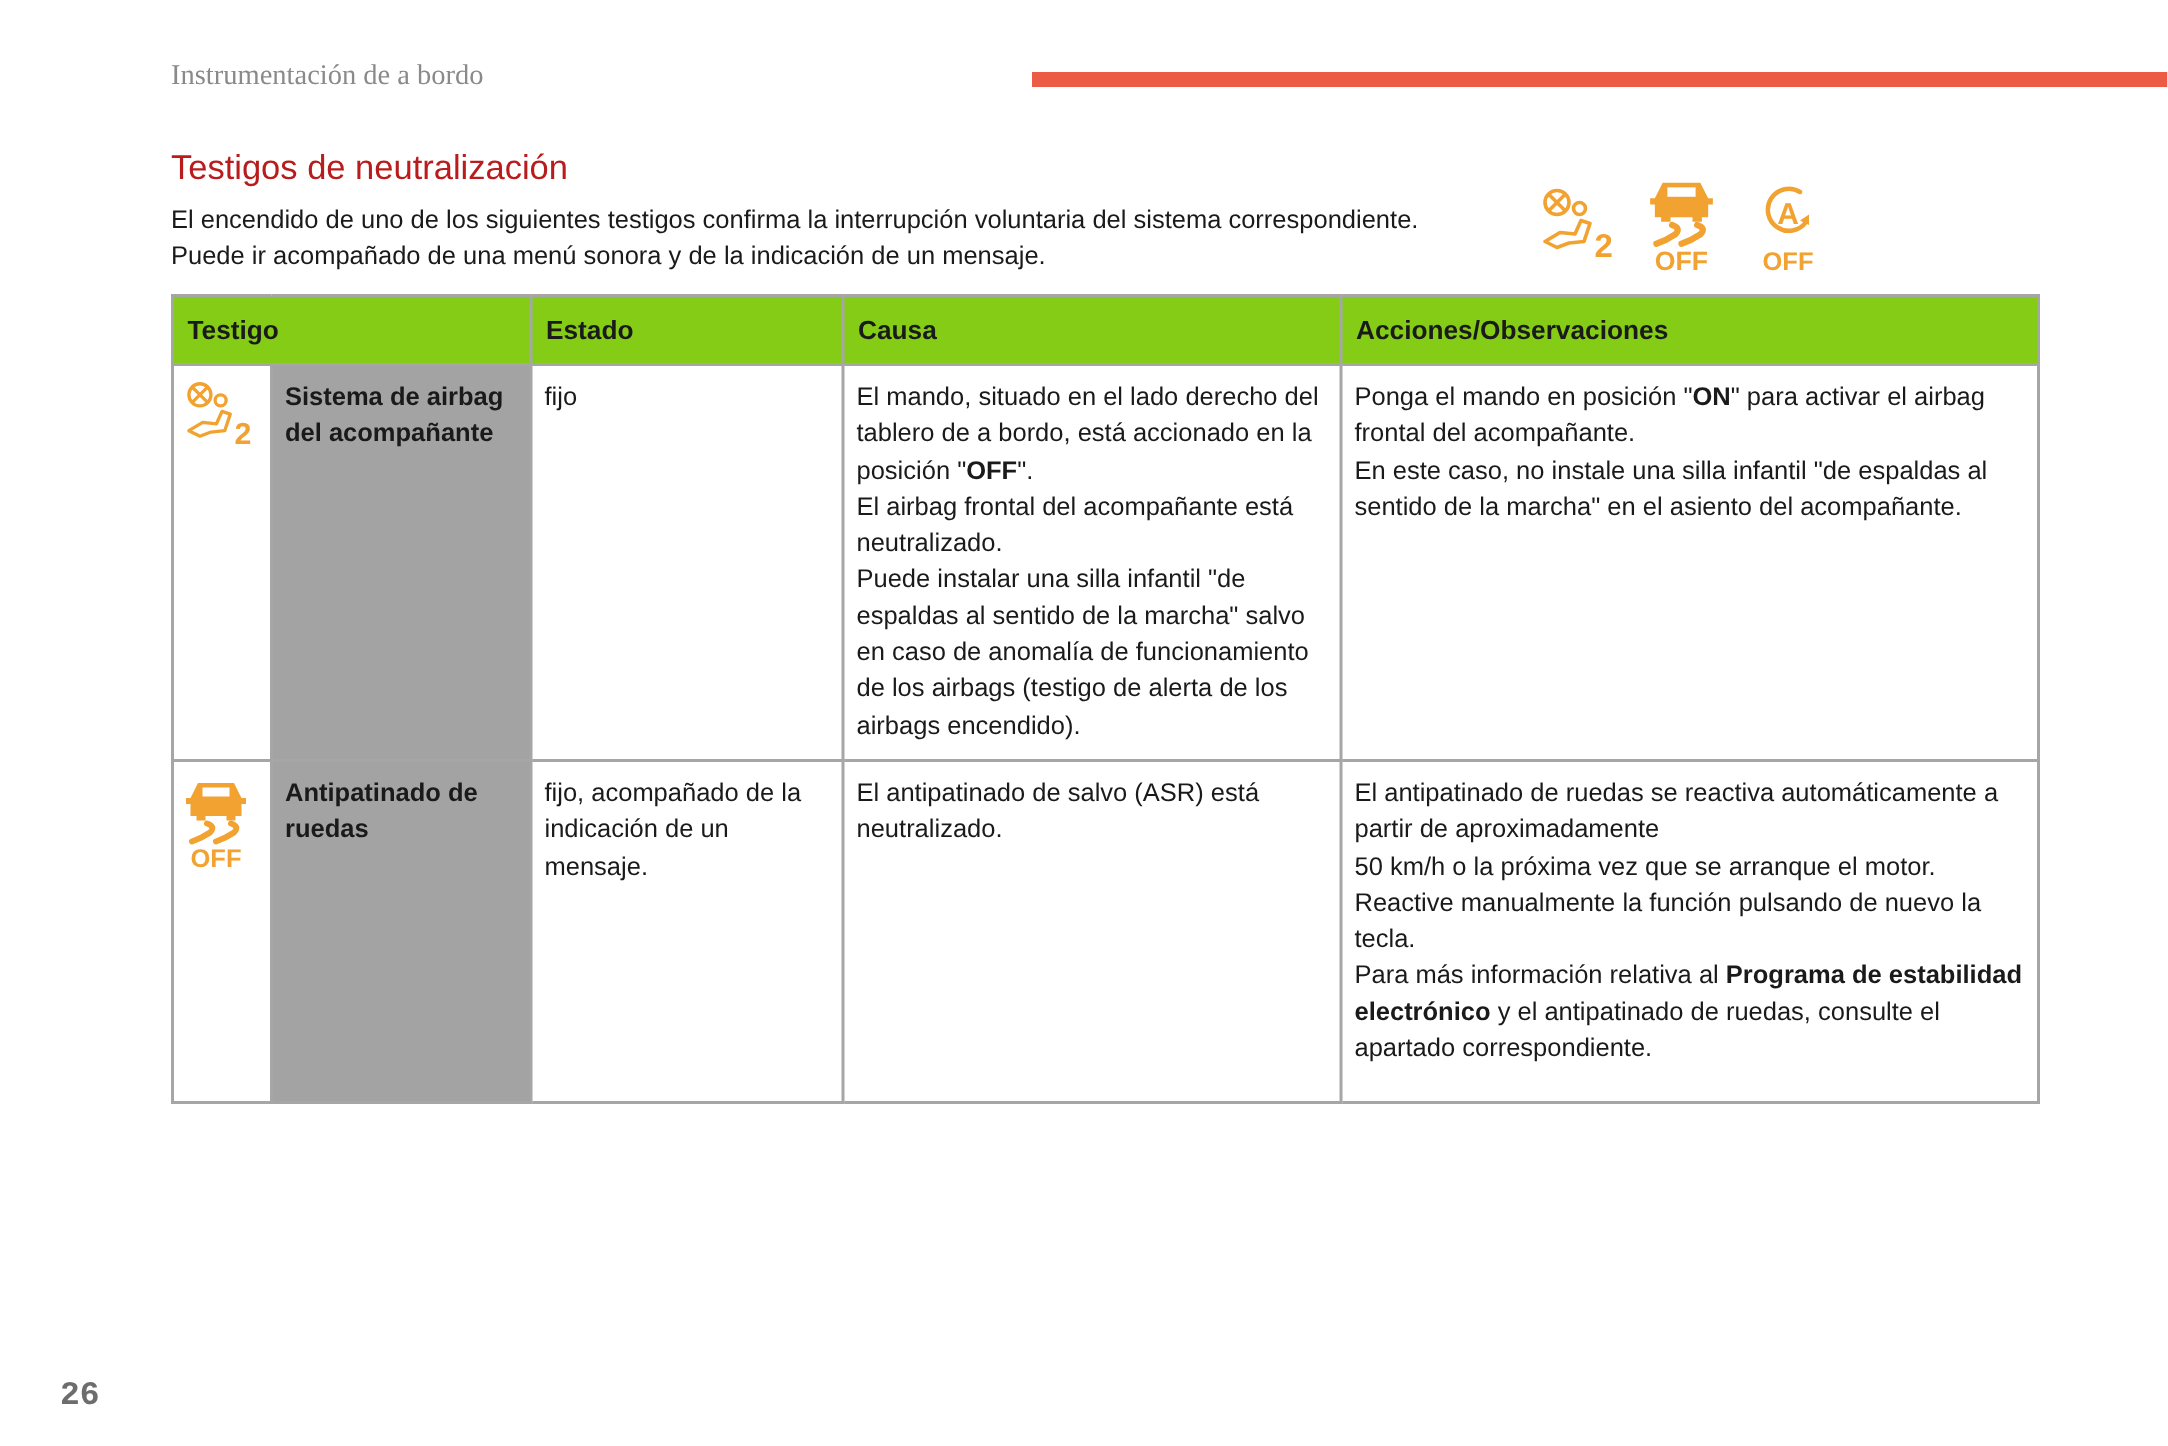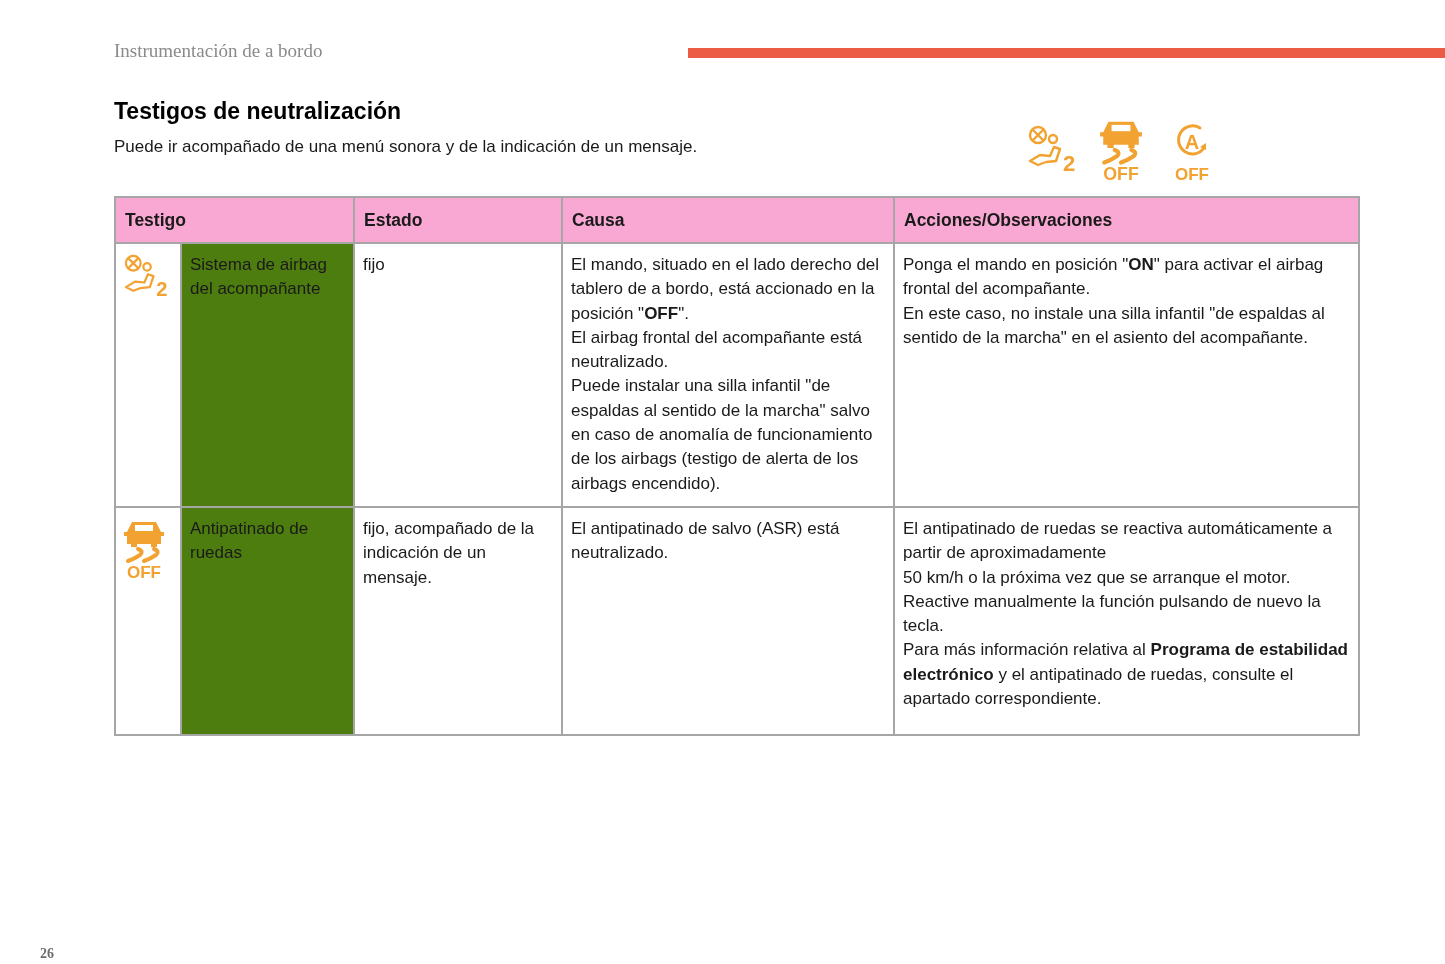--- a/index.html
+++ b/index.html
@@ -1,35 +1,35 @@
 <!DOCTYPE html>
 <html><head>
   <meta charset="utf-8">
   <style>
     html, body { margin:0; padding:0; background:#ffffff; }
     body { width:1445px; height:964px; position:relative; overflow:hidden;
            font-family:"Liberation Sans", sans-serif; color:#1a1a1a; }
     .section-label { position:absolute; left:114px; top:40px; font-size:19px; color:#8a8a8a;font-family:Liberation Serif, serif; }
     .accent-bar { position:absolute; left:688px; top:48px; width:757px; height:10px; background:#ec5b43; }
-    .title { position:absolute; left:114px; top:98px; font-size:23px; font-weight:bold; color:#000000; margin:0; }
+    .title { position:absolute; left:114px; top:98px; font-size:23px; font-weight:normal; color:#b91c1c; margin:0; }
     .intro { position:absolute; left:114px; top:135px; font-size:17px; line-height:24px; color:#1a1a1a; }
     .intro div { white-space:nowrap; }
     .header-icons { position:absolute; left:1026px; top:116px; width:195px; height:72px; }
     .header-icons .hi { position:absolute; top:0; }
     table.wt { position:absolute; left:114px; top:196px; width:1246px; border-collapse:collapse;
                font-size:17px; line-height:24.3px; }
     table.wt th, table.wt td { border:2px solid #a6a6a6; vertical-align:top; text-align:left; }
-    table.wt th { background:#f9a8d4; font-weight:bold; height:44px; padding:0 9px; vertical-align:middle; font-size:17.5px; }
+    table.wt th { background:#84cc16; font-weight:bold; height:44px; padding:0 9px; vertical-align:middle; font-size:17.5px; }
     table.wt td { padding:9px 8px 10px 8px; }
     td.icon-cell { width:52px; padding:10px 6px 0 6px !important; text-align:center; }
-    td.name-cell { background:#4d7c0f; font-weight:normal; width:155px; }
+    td.name-cell { background:#a3a3a3; font-weight:bold; width:155px; }
     td.state-cell { width:190px; }
     td.cause-cell { width:314px; }
-    .page-num { position:absolute; left:40px; top:918px; font-size:14px; font-weight:bold; color:#6d6d6d;
-                font-family:Liberation Serif, serif;margin-top:28px; }
+    .page-num { position:absolute; left:40px; top:918px; font-size:22px; font-weight:bold; color:#6d6d6d;
+                font-family:Liberation Mono, monospace; }
     svg text { font-family:"Liberation Sans", sans-serif; font-weight:bold; }
     b { font-weight:bold; }
   </style>
 </head>
 <body>
 
 <svg width="0" height="0" style="position:absolute">
   <defs>
     <symbol id="sym-airbag" viewBox="0 0 56 50">
       <g fill="none" stroke="#f2a230" stroke-width="2.4" stroke-linecap="round" stroke-linejoin="round">
@@ -59,20 +59,21 @@
       <text x="22" y="58" font-size="17" text-anchor="middle" fill="#f2a230">OFF</text>
     </symbol>
   </defs>
 </svg>
 
 <div class="section-label">Instrumentación de a bordo</div>
 <div class="accent-bar"></div>
 
 <h1 class="title">Testigos de neutralización</h1>
 <div class="intro">
+  <div>El encendido de uno de los siguientes testigos confirma la interrupción voluntaria del sistema correspondiente.</div>
   <div>Puede ir acompañado de una menú sonora y de la indicación de un mensaje.</div>
 </div>
 
 <div class="header-icons">
   <svg class="hi" style="left:0;top:8px" width="56" height="52">
       <use href="#sym-airbag"></use>
     </svg>
   <svg class="hi" style="left:72px;top:0" width="46" height="68">
       <use href="#sym-traction"></use>
     </svg>

